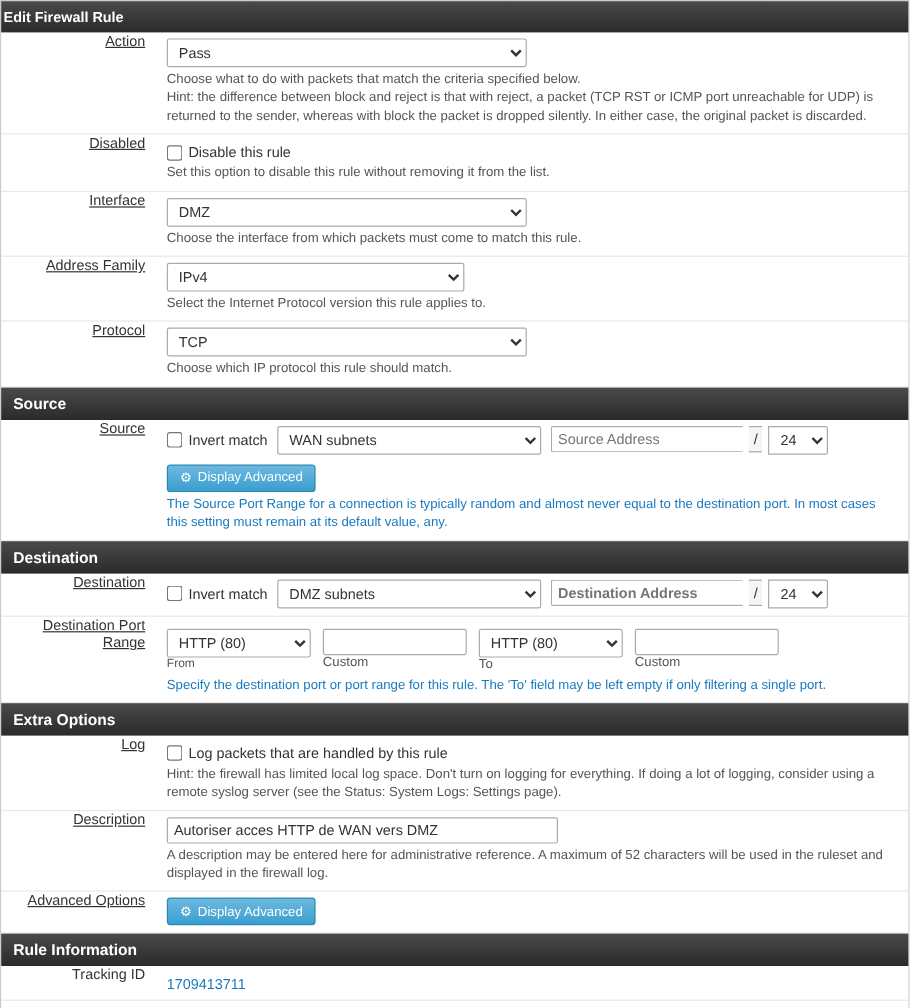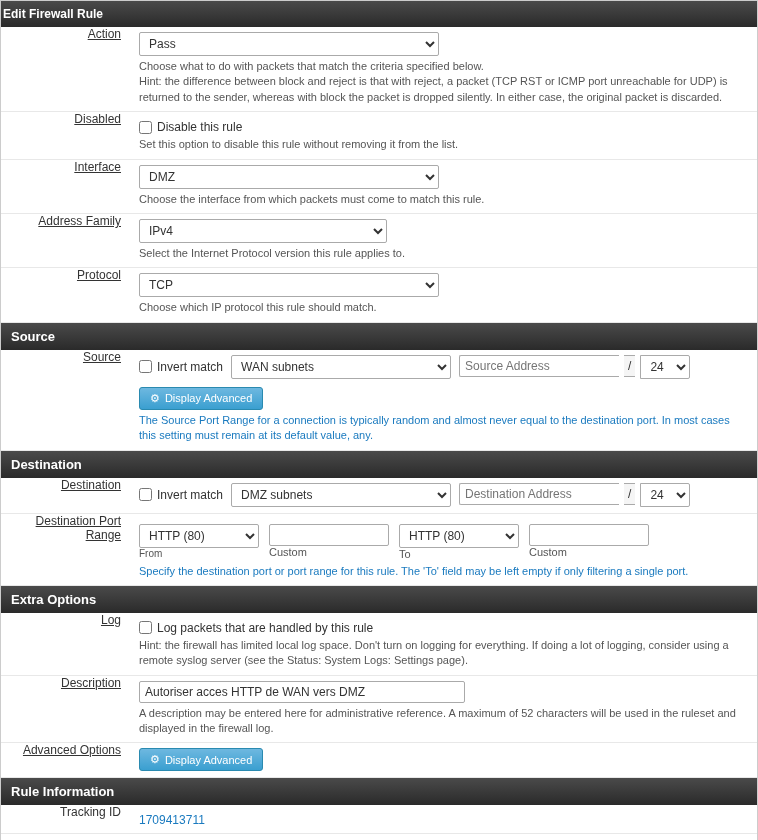--- a/index.html
+++ b/index.html
@@ -230,21 +230,21 @@
             <input type="checkbox" style="">
             <span>Invert match</span>
           </label>
           <select style="width:220px;">
             <option>DMZ subnets</option>
             <option>WAN subnets</option>
             <option>LAN subnets</option>
             <option>any</option>
           </select>
           <div class="address-field-group">
-            <input type="text" style="width: 160px;" placeholder="Destination Address">
+            <input type="text" style="width: 160px; font-weight: bold;" placeholder="Destination Address">
             <span class="slash">/</span>
             <select style="width:50px;">
               <option>24</option><option>32</option><option>16</option><option>8</option>
             </select>
           </div>
         </div>
       </td>
     </tr>
     <tr>
       <td class="label-cell">

